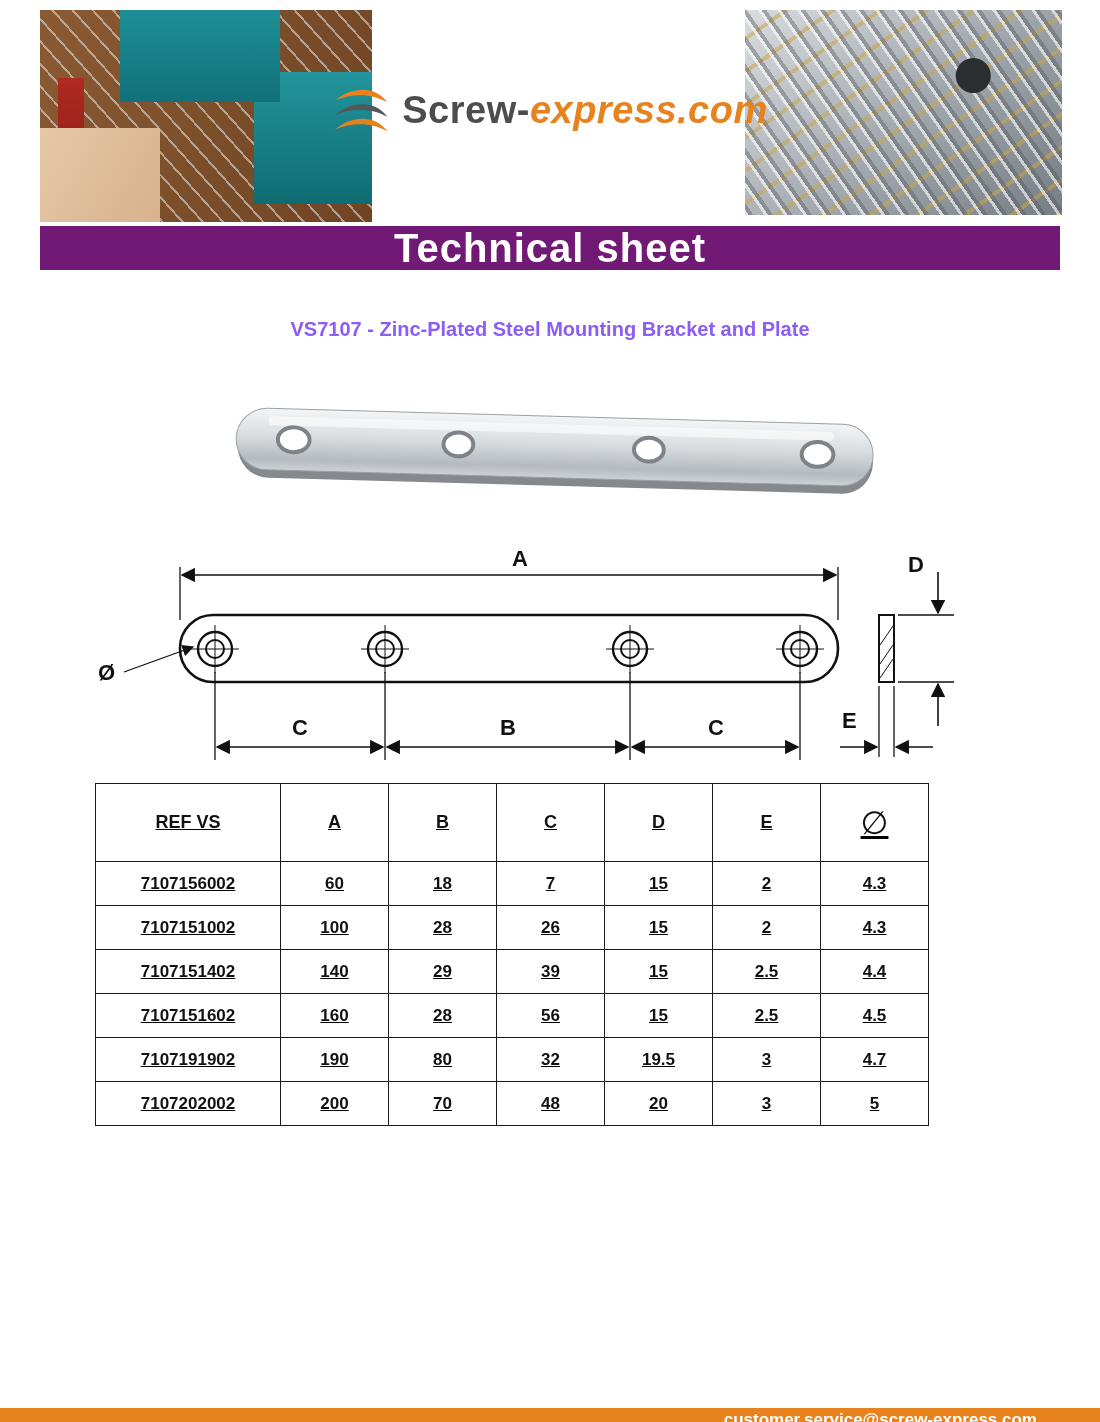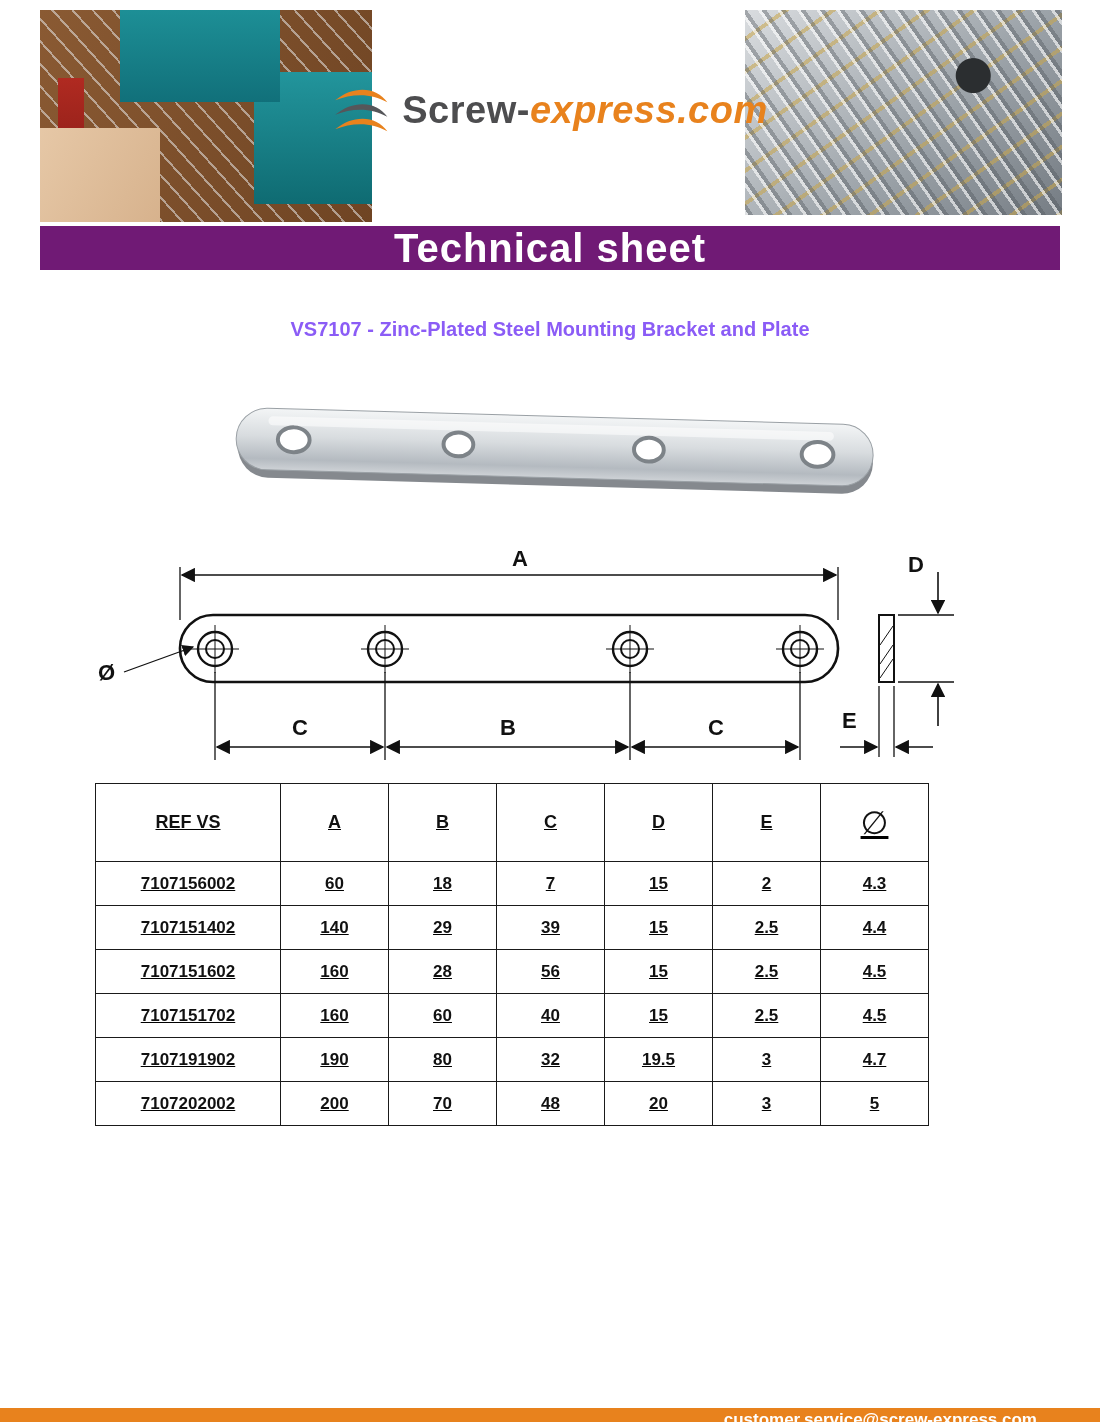--- a/index.html
+++ b/index.html
@@ -295,47 +295,47 @@
         <tr>
           <td>7107156002</td>
           <td>60</td>
           <td>18</td>
           <td>7</td>
           <td>15</td>
           <td>2</td>
           <td>4.3</td>
         </tr>
         <tr>
+          <td>7107151002</td>
+          <td>100</td>
+          <td>28</td>
+          <td>26</td>
+          <td>15</td>
+          <td>2</td>
+          <td>4.3</td>
+        </tr>
+        <tr>
           <td>7107151402</td>
           <td>140</td>
           <td>29</td>
           <td>39</td>
           <td>15</td>
           <td>2.5</td>
           <td>4.4</td>
         </tr>
         <tr>
           <td>7107151602</td>
           <td>160</td>
           <td>28</td>
           <td>56</td>
           <td>15</td>
           <td>2.5</td>
           <td>4.5</td>
         </tr>
         <tr>
-          <td>7107151702</td>
-          <td>160</td>
-          <td>60</td>
-          <td>40</td>
-          <td>15</td>
-          <td>2.5</td>
-          <td>4.5</td>
-        </tr>
-        <tr>
           <td>7107191902</td>
           <td>190</td>
           <td>80</td>
           <td>32</td>
           <td>19.5</td>
           <td>3</td>
           <td>4.7</td>
         </tr>
         <tr>
           <td>7107202002</td>

